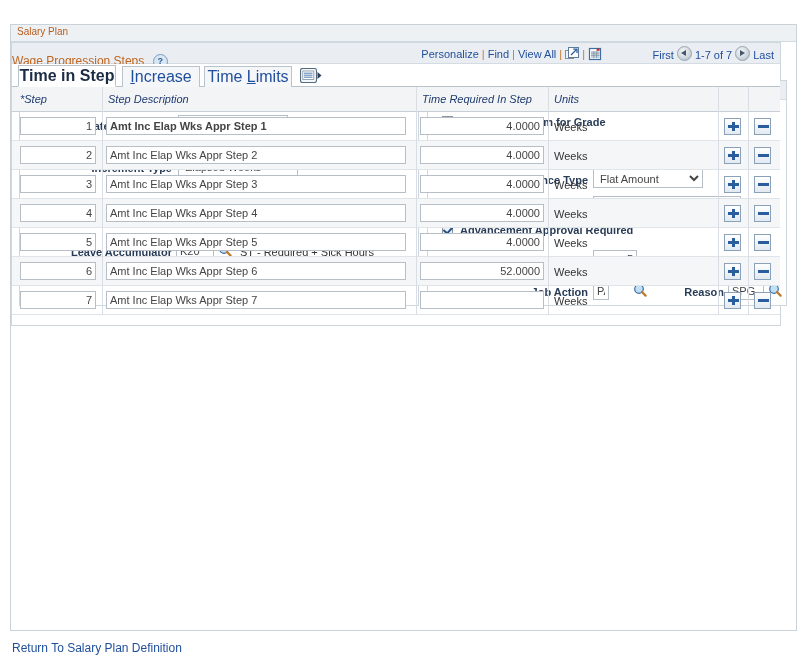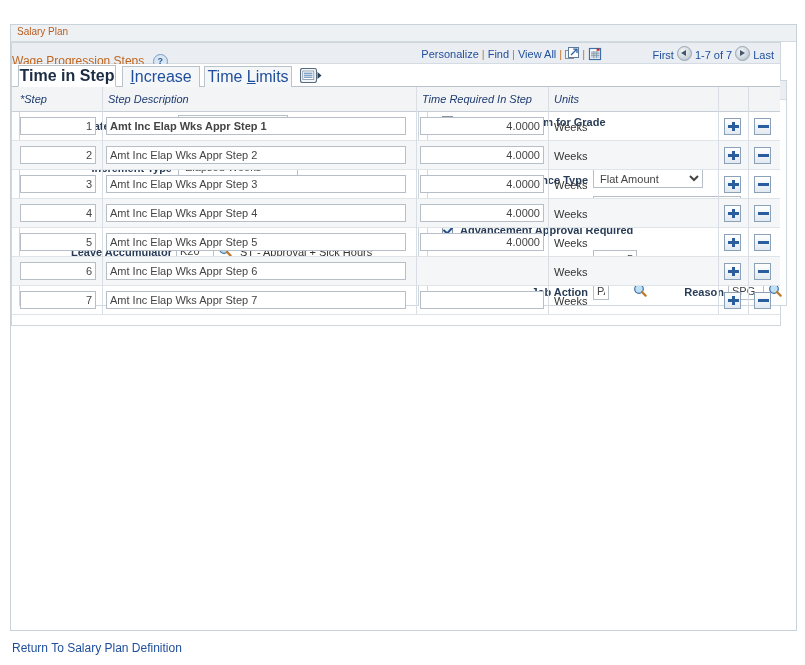--- a/index.html
+++ b/index.html
@@ -413,21 +413,21 @@
         <span class="static-text" style="left:242px;top:104px;">Default NA Hourly</span>
 
         <span class="fld-label" style="left:22px;top:146px;width:130px;">Leave Accumulator</span>
         <input class="ps-input" style="left: 156px; top: 142px; width: 38px;" value="K20">
         <span class="lookup-icon" style="left:198px;top:143px;">
           <svg width="14" height="14" viewBox="0 0 14 14">
               <circle cx="6" cy="6" r="4.3" fill="#bfe0f5" stroke="#3a6ea5" stroke-width="1.2"></circle>
               <line x1="9" y1="9" x2="12.6" y2="12.6" stroke="#c07a2a" stroke-width="2.2" stroke-linecap="round"></line>
             </svg>
         </span>
-        <span class="static-text" style="left:220px;top:146px;">ST - Approval + Sick Hours</span>
+        <span class="static-text" style="left:220px;top:146px;">ST - Required + Sick Hours</span>
       </div>
     </div>
 
     <div class="panel" id="apr-panel" style="left:416px;top:55px;width:360px;height:226px;">
       <div class="panel-header">
         <span>Advancement Processing Rules</span>
         <span class="help-icon">?</span>
       </div>
       <div class="panel-body">
 
@@ -597,20 +597,21 @@
             <span class="rowbtn minus" style="left:742px;"></span>
             <span class="vline" style="left:90px;height:29px;"></span>
             <span class="vline" style="left:404px;height:29px;"></span>
             <span class="vline" style="left:536px;height:29px;"></span>
             <span class="vline" style="left:706px;height:29px;"></span>
             <span class="vline" style="left:736px;height:29px;"></span>
           </div>
           <div class="drow alt">
             <input class="ps-input num" style="left: 8px; width: 76px;" value="6">
             <input class="ps-input" style="left: 94px; width: 300px;" value="Amt Inc Elap Wks Appr Step 6">
+            <input class="ps-input num" style="left: 408px; width: 124px;" value="52.0000">
             <span class="static-text" style="left:542px;top:9px;">Weeks</span>
             <span class="rowbtn plus" style="left:712px;"></span>
             <span class="rowbtn minus" style="left:742px;"></span>
             <span class="vline" style="left:90px;height:29px;"></span>
             <span class="vline" style="left:404px;height:29px;"></span>
             <span class="vline" style="left:536px;height:29px;"></span>
             <span class="vline" style="left:706px;height:29px;"></span>
             <span class="vline" style="left:736px;height:29px;"></span>
           </div>
           <div class="drow">

